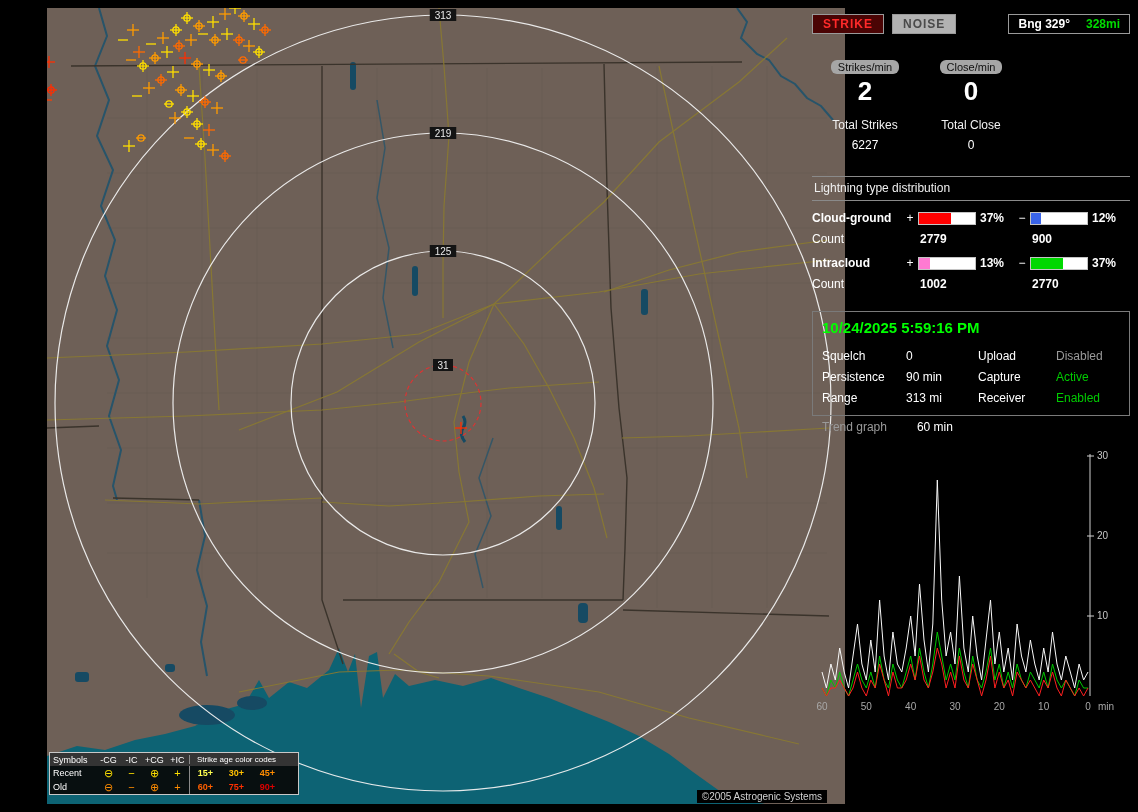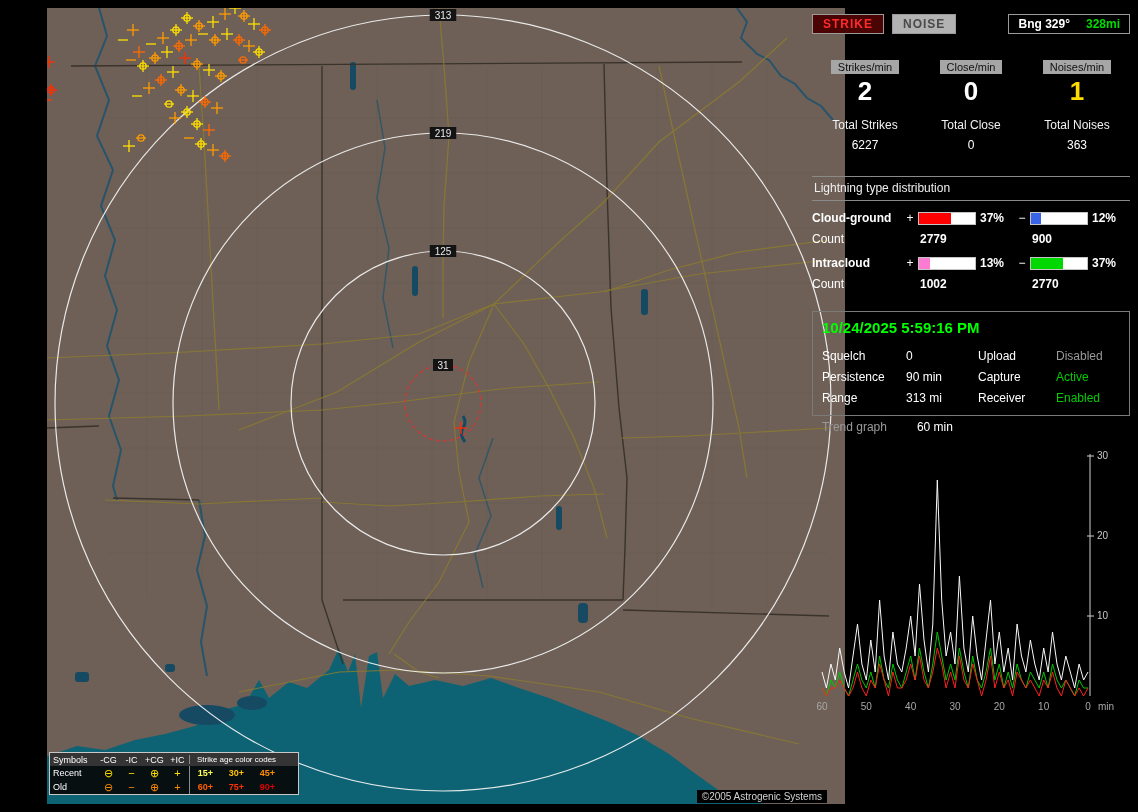--- a/index.html
+++ b/index.html
@@ -23,21 +23,21 @@
   .lg-agwrap{display:flex;border-left:1px solid #8a8a8a;height:100%;align-items:center;}
   
   #panel{position:absolute;left:812px;top:8px;width:318px;height:796px;font-size:12px;}
   .status-row{display:flex;align-items:center;gap:8px;margin-top:6px;}
   .lamp{font-weight:bold;font-size:12px;padding:2px 10px;border:1px solid #9a9a9a;letter-spacing:1px;}
   .lamp.strike{background:#4a0404;color:#ff2a2a;}
   .lamp.noise{background:#b2b2b2;color:#4a4a4a;}
   .bng{margin-left:auto;border:1px solid #9a9a9a;padding:2px 9px;display:flex;gap:16px;font-weight:bold;}
   .bng .rng{color:#00dc00;}
   .rates{display:grid;grid-template-columns:1fr 1fr 1fr;text-align:center;margin-top:26px;}
-  .rate-chip{display:inline-block;background:#a6a6a6;color:#101010;font-size:11px;padding:1px 7px;}
+  .rate-chip{display:inline-block;background:#a6a6a6;color:#101010;font-size:11px;padding:1px 7px;border-radius:6px;}
   .rate-val{font-size:26px;font-weight:bold;margin-top:4px;line-height:26px;}
   .total-label{margin-top:14px;color:#f2f2f2;}
   .total-val{margin-top:6px;}
   .dist-section{margin-top:24px;border-top:1px solid #8a8a8a;}
   .dist-title{padding:4px 2px 5px;color:#f0f0f0;border-bottom:1px solid #8a8a8a;}
   .dist-row{display:grid;grid-template-columns:94px 112px 112px;align-items:center;margin-top:10px;}
   .dist-row .lbl{font-weight:bold;}
   .bar-cell{display:flex;align-items:center;gap:4px;}
   .sign{width:8px;text-align:center;}
   .bar{width:56px;height:11px;background:#fff;border:1px solid #c4c4c4;}
@@ -407,21 +407,20 @@
       <div class="lamp noise">NOISE</div>
       <div class="bng">
         <span>Bng 329°</span>
         <span class="rng">328mi</span>
       </div>
     </div>
 
     <div class="rates">
         <div class="rate-col"><span class="rate-chip">Strikes/min</span><div class="rate-val" style="color: rgb(255, 255, 255);">2</div><div class="total-label">Total Strikes</div><div class="total-val">6227</div></div>
         <div class="rate-col"><span class="rate-chip">Close/min</span><div class="rate-val" style="color: rgb(255, 255, 255);">0</div><div class="total-label">Total Close</div><div class="total-val">0</div></div>
-        <div class="rate-col"><span class="rate-chip">Noises/min</span><div class="rate-val" style="color: rgb(255, 220, 0);">1</div><div class="total-label">Total Noises</div><div class="total-val">363</div></div>
       </div>
 
     <div class="dist-section">
       <div class="dist-title">Lightning type distribution</div>
       <div>
           <div class="dist-row">
             <span class="lbl">Cloud-ground</span>
             <span class="bar-cell">
               <span class="sign">+</span>
               <span class="bar">

